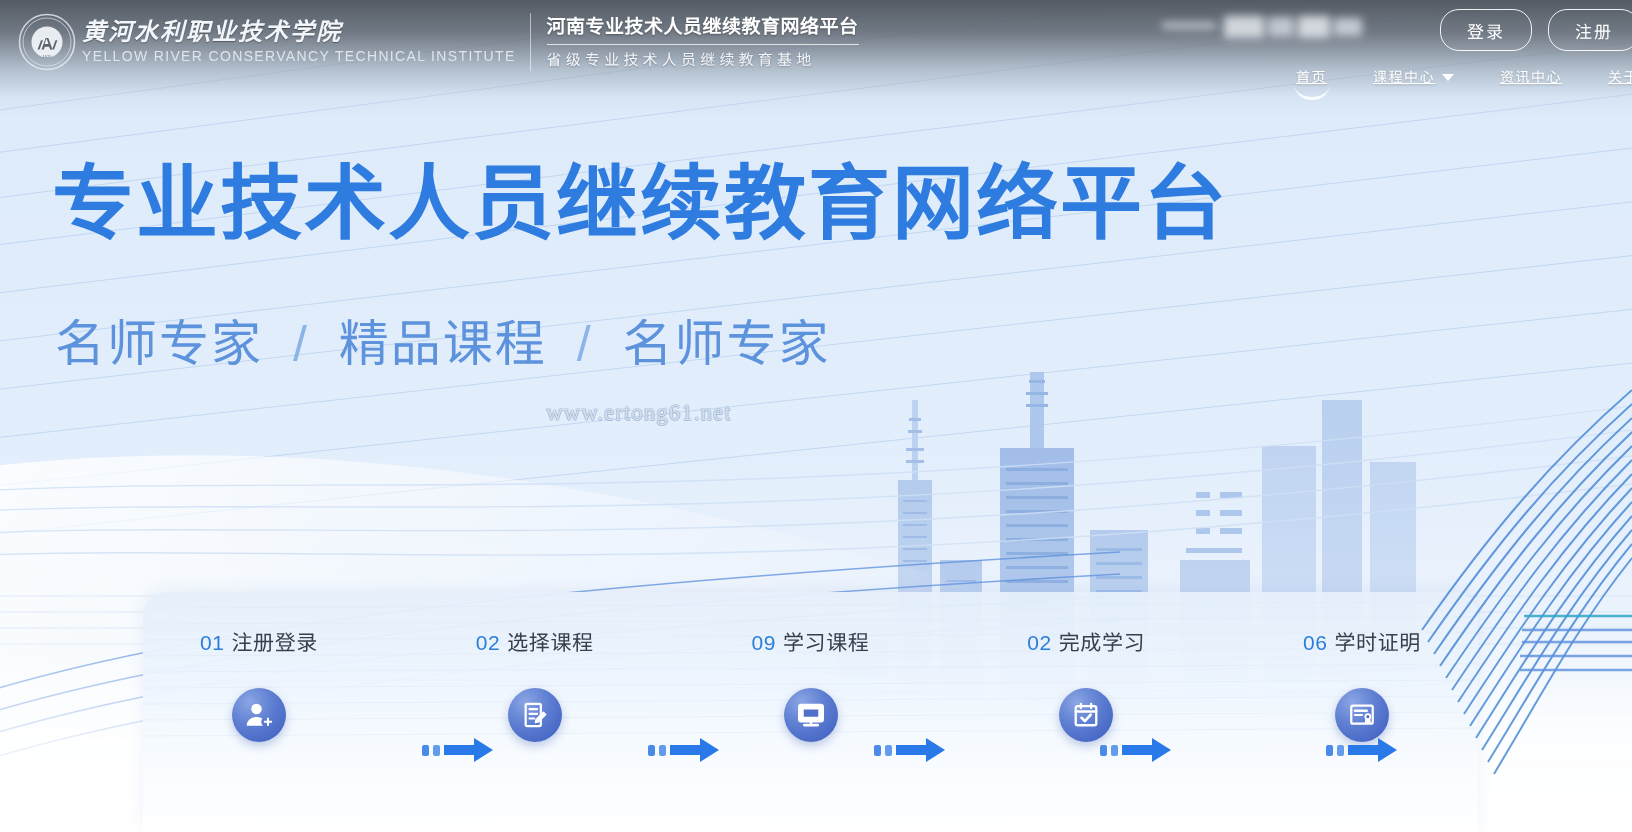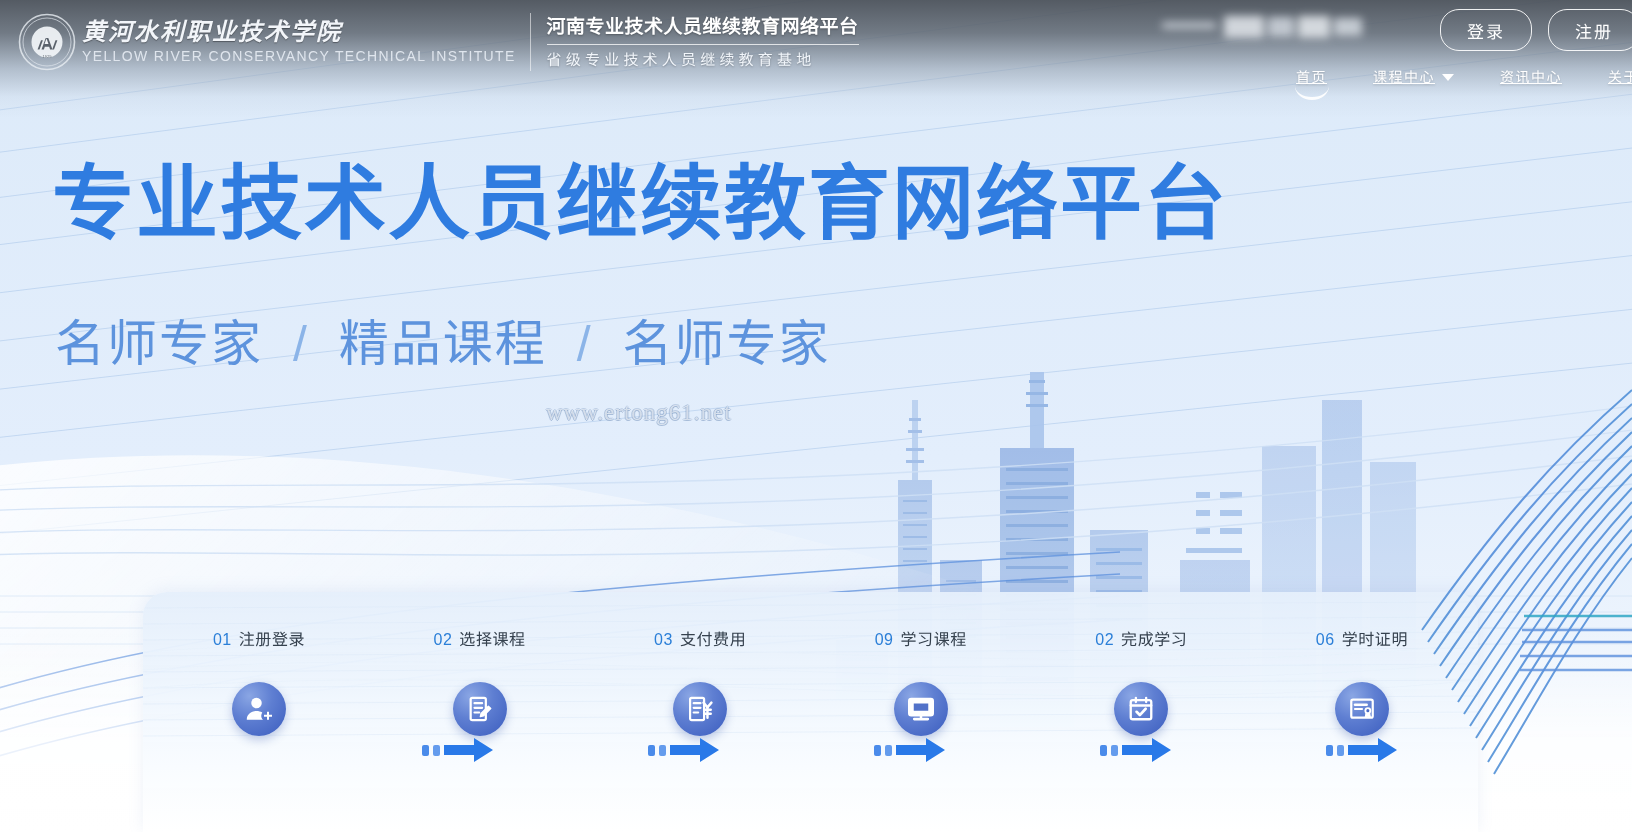--- a/index.html
+++ b/index.html
@@ -151,21 +151,21 @@
   }
   #steps .panel-lines{ position:absolute; inset:0; opacity:.5; }
 
   .steps-row{
     position:absolute; left:0; top:0; width:100%; height:100%;
     display:flex; align-items:flex-start; justify-content:space-between;
     padding:0 30px;
   }
   .step{ position:relative; width:172px; text-align:center; }
   .step-label{
-    margin-top:34px; font-size:16px; color:#35414e; white-space:nowrap;
+    margin-top:34px; font-size:21px; color:#35414e; white-space:nowrap;
     letter-spacing:.6px;
   }
   .step-label .num{
     color:#2b7fd8; font-family:"Liberation Sans",sans-serif;
     font-weight:400; margin-right:7px; letter-spacing:.5px;
   }
   .step-icon{
     margin:32px auto 0; width:54px; height:54px; border-radius:50%;
     background:radial-gradient(circle at 32% 26%, #8aa6e4 0%, #5f7fd2 42%, #3a5cbe 100%);
     box-shadow:0 4px 10px rgba(54,86,170,.30);
@@ -433,39 +433,20 @@
         <svg width="28" height="28" viewBox="0 0 24 24" fill="none" stroke="#fff" stroke-width="1.9" stroke-linecap="round">
           <rect x="4" y="2.5" width="13" height="19" rx="1.4" stroke="#fff" fill="none"></rect>
           <line x1="7.3" y1="7" x2="13.8" y2="7"></line>
           <line x1="7.3" y1="11" x2="13.8" y2="11"></line>
           <line x1="7.3" y1="15" x2="11.3" y2="15"></line>
           <path d="M19.2 9.6l2 2-6.3 6.3-2.6.6.6-2.6z" fill="#fff" stroke="#fff" stroke-width="1.2" stroke-linejoin="round"></path>
         </svg>
       </div>
     </div>
 
-    <div class="step">
-      <div class="step-label">
-        <span class="num">03</span><span>支付费用</span>
-      </div>
-      <div class="step-icon">
-        <svg width="28" height="28" viewBox="0 0 24 24" fill="none" stroke="#fff" stroke-width="1.9" stroke-linecap="round">
-          <rect x="3.5" y="2.5" width="12" height="19" rx="1.3" stroke="#fff"></rect>
-          <line x1="6.6" y1="7" x2="12.4" y2="7"></line>
-          <line x1="6.6" y1="11" x2="12.4" y2="11"></line>
-          <line x1="6.6" y1="15" x2="10.4" y2="15"></line>
-          <g stroke-width="2.1">
-            <path d="M15 6.5l3.4 4 3.4-4"></path>
-            <line x1="15.6" y1="12.6" x2="21.2" y2="12.6"></line>
-            <line x1="15.6" y1="16" x2="21.2" y2="16"></line>
-            <line x1="18.4" y1="10.5" x2="18.4" y2="19.5"></line>
-          </g>
-        </svg>
-      </div>
-    </div>
 
     <div class="step">
       <div class="step-label">
         <span class="num">09</span><span>学习课程</span>
       </div>
       <div class="step-icon">
         <svg width="30" height="30" viewBox="0 0 24 24" fill="none" stroke="#fff" stroke-width="2" stroke-linecap="round">
           <rect x="2.6" y="4" width="18.8" height="13" rx="1.6" fill="#fff"></rect>
           <rect x="5.2" y="6.6" width="13.6" height="7.8" rx="0.6" fill="#5272c9"></rect>
           <line x1="12" y1="17" x2="12" y2="19.6"></line>

